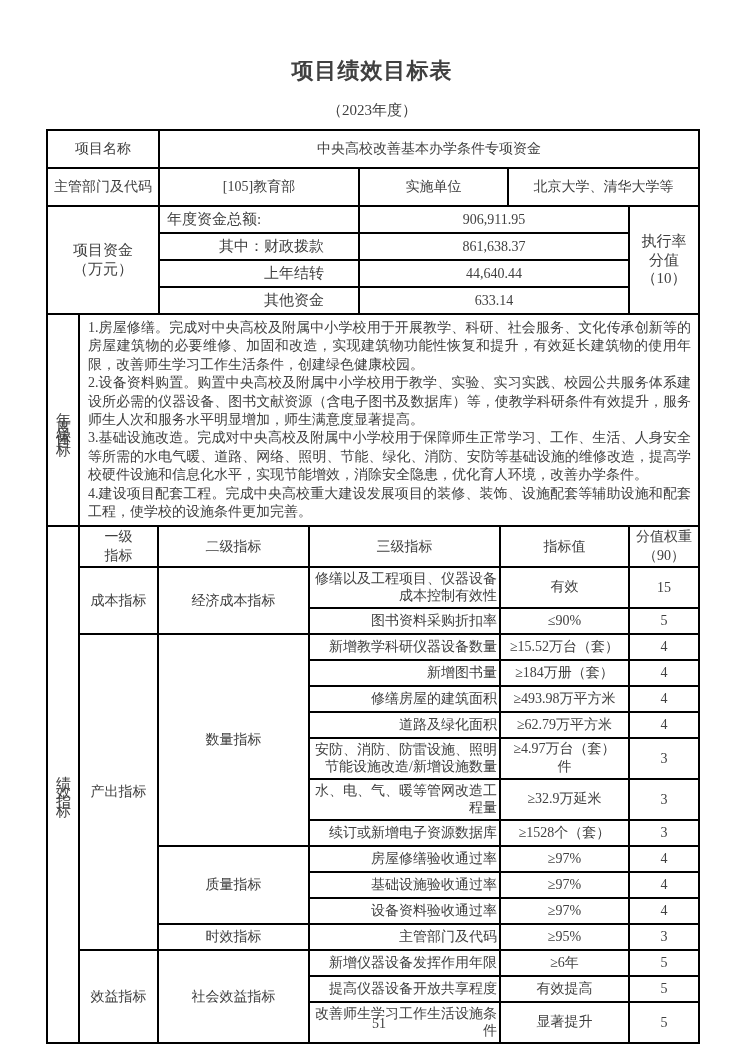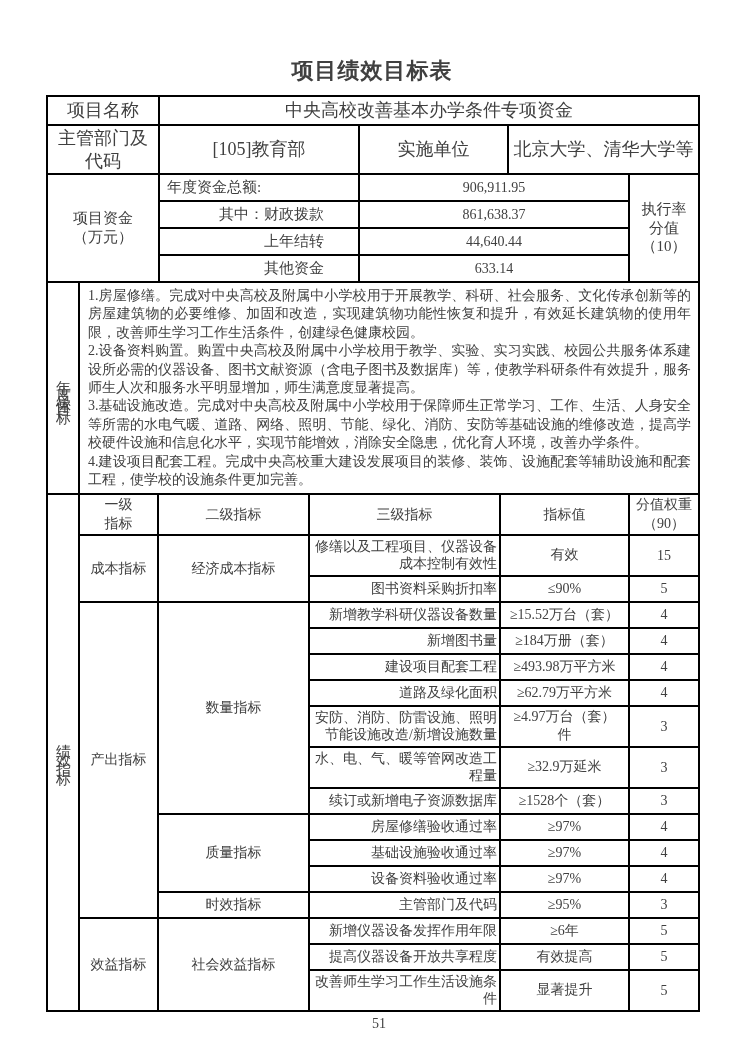--- a/index.html
+++ b/index.html
@@ -36,21 +36,21 @@
     border: 2px solid #000;
     font-size: 14px;
     font-weight: normal;
     text-align: center;
     vertical-align: middle;
     padding: 1px 2px;
     overflow: hidden;
     line-height: 1.25;
   }
   .pre { white-space: pre-line; }
-  .tA td { height: 29px; font-size: 18px; }
+  .tA td { height: 38px; font-size: 14px; }
   .tB td { height: 27px; font-size: 15px; }
   .tB .flabel { text-align: right; padding-right: 34px; }
   .tB .flabel-left { text-align: left; padding-left: 7px; border-radius: 6px; }
   .tB .amount { text-align: center; font-size: 14px; }
   .vcell { padding: 0; }
   .vlabel {
     display: inline-block;
     writing-mode: vertical-lr;
     text-orientation: upright;
     font-size: 15px;
@@ -84,20 +84,21 @@
     text-align: center;
     font-size: 14px;
   }
 </style>
 </head>
 <body>
 
 <div class="page">
 
   <div class="doc-title">项目绩效目标表</div>
+  <div class="doc-subtitle">（2023年度）</div>
 
   <div class="tables">
 
     <table class="tA">
       <colgroup>
           <col style="width:112px">
           <col style="width:200px">
           <col style="width:149px">
           <col style="width:191px">
         </colgroup>
@@ -204,21 +205,21 @@
         <td class="name">新增教学科研仪器设备数量</td>
         <td class="val">≥15.52万台（套）</td>
         <td>4</td>
       </tr>
       <tr>
         <td class="name">新增图书量</td>
         <td class="val">≥184万册（套）</td>
         <td>4</td>
       </tr>
       <tr>
-        <td class="name">建设项目配套工程</td>
+        <td class="name">修缮房屋的建筑面积</td>
         <td class="val">≥493.98万平方米</td>
         <td>4</td>
       </tr>
       <tr>
         <td class="name">道路及绿化面积</td>
         <td class="val">≥62.79万平方米</td>
         <td>4</td>
       </tr>
       <tr class="tall">
         <td class="name">安防、消防、防雷设施、照明

